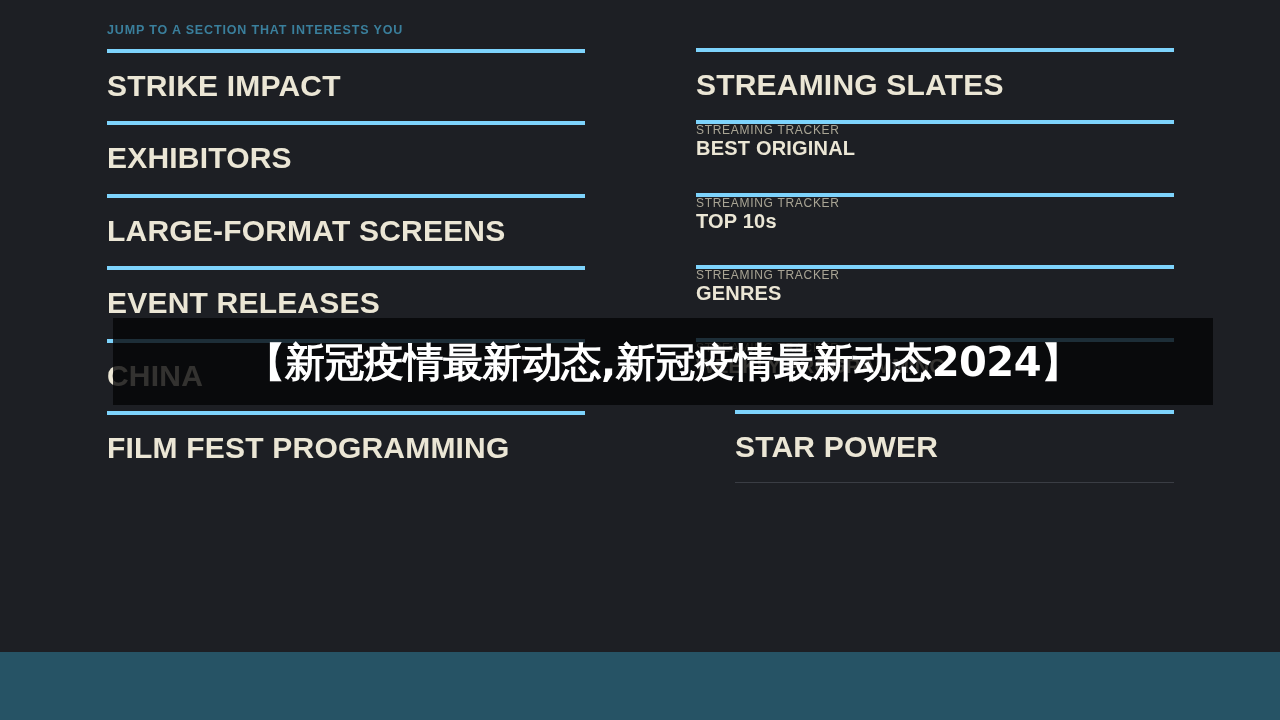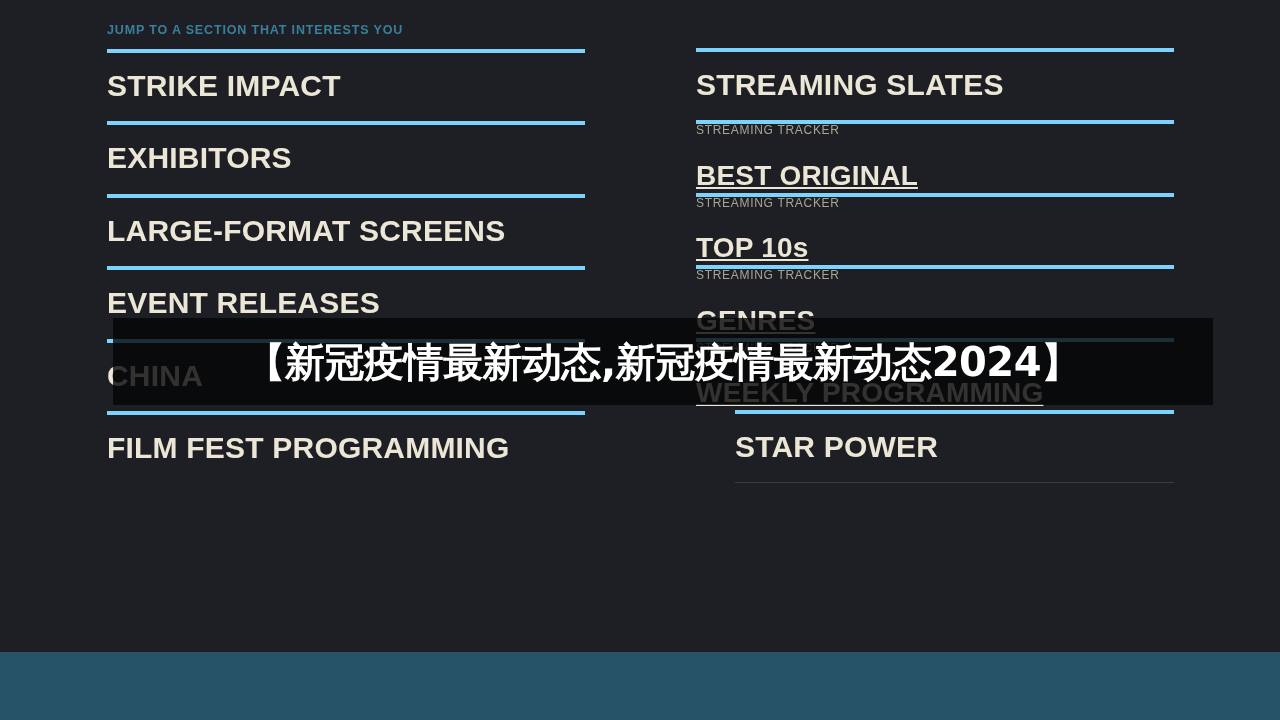--- a/index.html
+++ b/index.html
@@ -56,21 +56,21 @@
   .nav-item {
     border-top: 4px solid #7dd3fc;
     height: 72.5px;
     display: flex;
     flex-direction: column;
     justify-content: center;
     padding-bottom: 2px;
   }
 
   .nav-item.has-eyebrow {
-    justify-content: space-between;
+    justify-content: flex-start;
   }
 
   .item-eyebrow {
     font-size: 12px;
     font-weight: normal;
     letter-spacing: 0.7px;
     color: #a9a595;
     line-height: 1.1;
     margin-bottom: 1px;
     white-space: nowrap;
@@ -79,22 +79,21 @@
   .item-title {
     font-size: 30px;
     font-weight: bold;
     letter-spacing: 0.2px;
     color: #ebe6d5;
     line-height: 1.06;
     white-space: nowrap;
   }
 
   .item-title.small-title {
-    font-size: 28px;
-    text-decoration: underline;
+    font-size: 20px;
   }
 
   .nav-item.last-rule {
     border-bottom: 1px solid #3a3d44;
     margin-left: 39px;
   }
 
   
   .overlay-banner {
     position: absolute;

